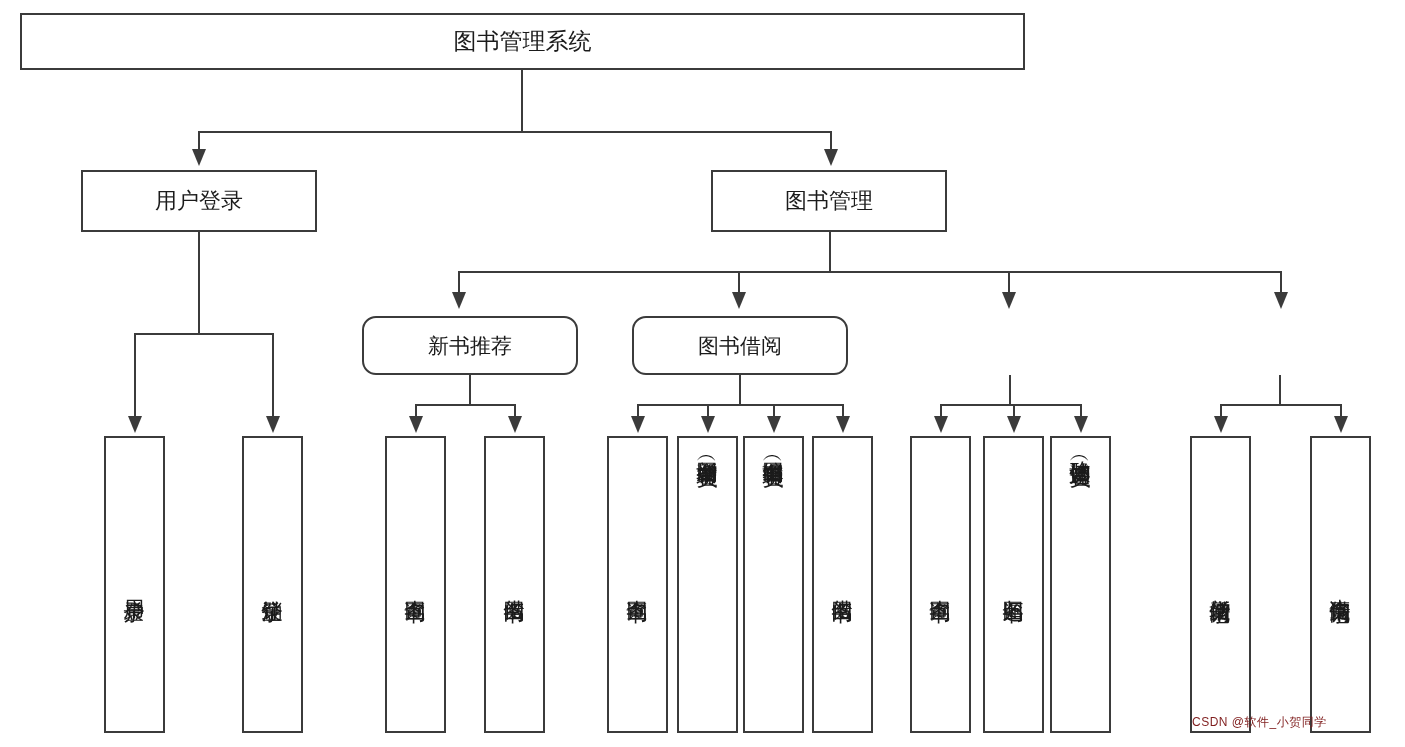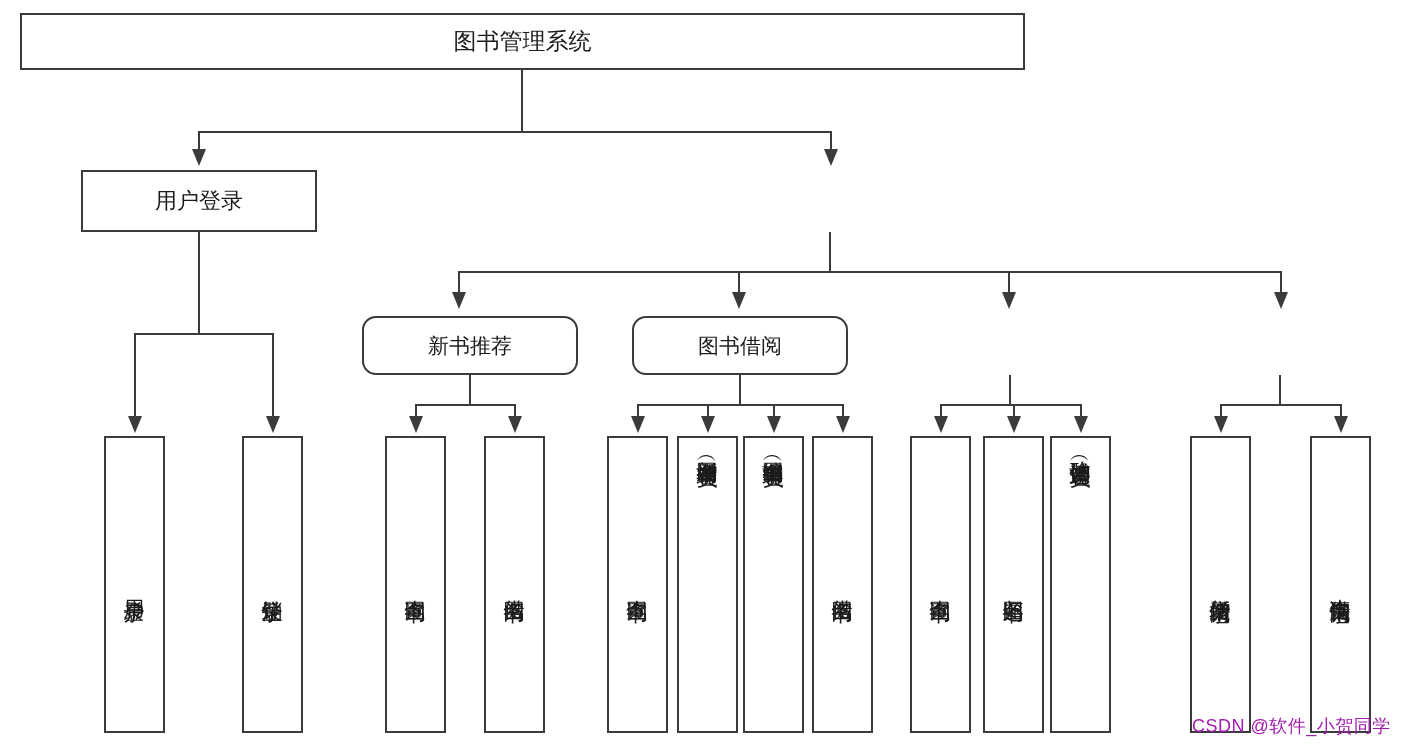--- a/index.html
+++ b/index.html
@@ -62,22 +62,22 @@
   .arrow {
     position: absolute;
     width: 0;
     height: 0;
     border-left: 7px solid transparent;
     border-right: 7px solid transparent;
     border-top: 17px solid #3b3b3b;
   }
   .watermark {
     position: absolute;
-    color: #a21caf;
-    font-size: 18px;
+    color: #7f1d1d;
+    font-size: 12px;
     white-space: nowrap;
     letter-spacing: 0.5px;
   }
 </style>
 </head>
 <body>
 
 <div id="canvas">
 
   <div class="node root" style="left:20px; top:13px; width:1005px; height:57px;">
@@ -87,20 +87,23 @@
   <div class="line v" style="left:521px; top:70px; height:63px;"></div>
 
   <div class="line h" style="left:198px; top:131px; width:634px;"></div>
   <div class="line v" style="left:198px; top:131px; height:19px;"></div>
   <div class="line v" style="left:830px; top:131px; height:19px;"></div>
   <div class="arrow" style="left:192px; top:149px;"></div>
   <div class="arrow" style="left:824px; top:149px;"></div>
 
   <div class="node level2" style="left:81px; top:170px; width:236px; height:62px;">
     <span class="htext">用户登录</span>
+  </div>
+  <div class="node level2" style="left:711px; top:170px; width:236px; height:62px;">
+    <span class="htext">图书管理</span>
   </div>
 
   <div class="line v" style="left:198px; top:232px; height:103px;"></div>
   <div class="line h" style="left:134px; top:333px; width:138px;"></div>
   <div class="line v" style="left:134px; top:333px; height:84px;"></div>
   <div class="line v" style="left:272px; top:333px; height:84px;"></div>
   <div class="arrow" style="left:128px; top:416px;"></div>
   <div class="arrow" style="left:266px; top:416px;"></div>
 
   <div class="line v" style="left:829px; top:232px; height:41px;"></div>

